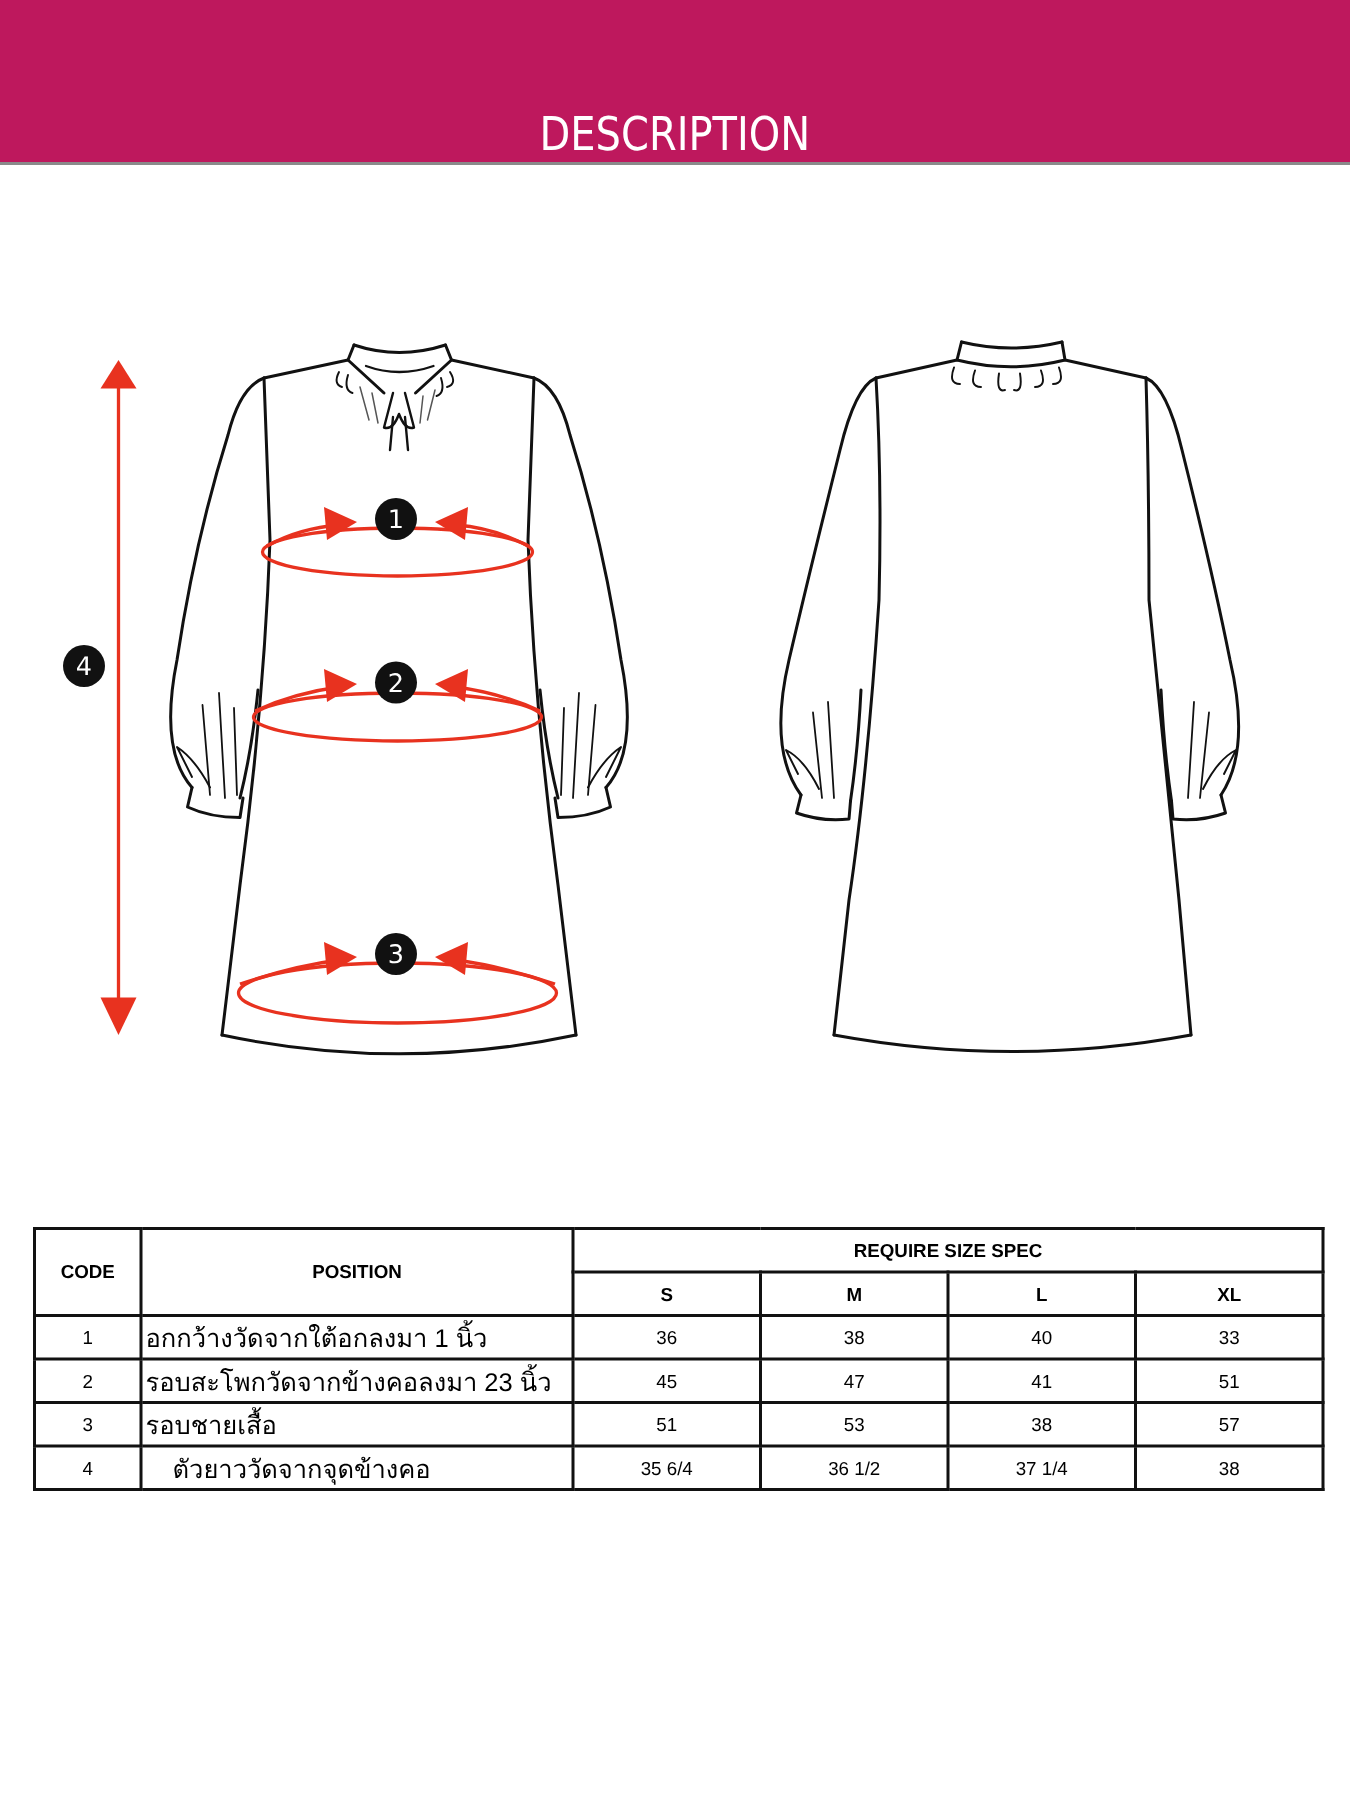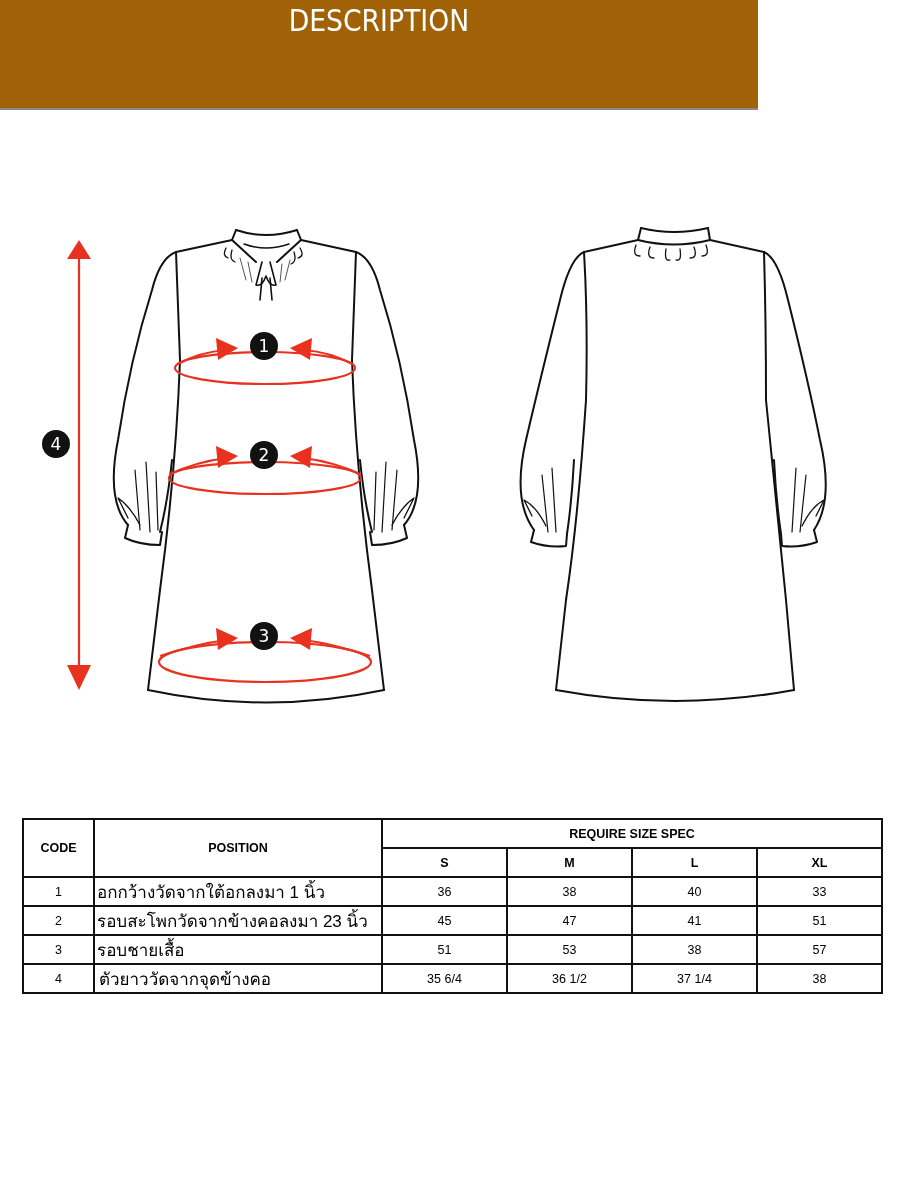--- a/index.html
+++ b/index.html
@@ -1,22 +1,22 @@
 <!DOCTYPE html>
 <html><head>
 <meta charset="utf-8">
 <style>
   * { margin: 0; padding: 0; box-sizing: border-box; }
   html, body { width: 900px; height: 1200px; background: #ffffff; overflow: hidden; }
   body { position: relative; font-family: "Liberation Sans", sans-serif; color: #000; }
 
   .header-bar {
-    position: absolute; left: 0; top: 0; width: 758px; height: 110px;
-    background: #a16207; border-bottom: 2px solid #8a8a8a;
-    display: flex; align-items: flex-start; justify-content: center;
+    position: absolute; left: 0; top: 0; width: 900px; height: 110px;
+    background: #be185d; border-bottom: 2px solid #8a8a8a;
+    display: flex; align-items: flex-end; justify-content: center;
   }
   .header-title {
     color: #fff; font-family: "DejaVu Sans", sans-serif; font-size: 31px;
     font-weight: normal; letter-spacing: 0px; transform: scaleX(0.86); margin-top: 2px;
   }
 
   .illustration { position: absolute; left: 0; top: 110px; width: 900px; height: 700px; }
   .illustration svg { position: absolute; left: 0; top: 0; }
 
   .size-table {
@@ -24,21 +24,21 @@
     border-collapse: collapse; table-layout: fixed;
     width: 859px;
   }
   .size-table td, .size-table th {
     border: 2px solid #111; text-align: center; vertical-align: middle;
     font-size: 12.5px; font-family: "Liberation Sans", sans-serif;
     height: 29px; padding: 0;
   }
   .size-table th { font-weight: bold; font-size: 12.5px; }
   .size-table td.pos { text-align: left; padding-left: 2px; font-size: 17px; }
-  .size-table td.pos.indent { padding-left: 4px; }
+  .size-table td.pos.indent { padding-left: 20px; }
 </style>
 </head>
 <body>
 
 <div class="header-bar">
   <div class="header-title">DESCRIPTION</div>
 </div>
 
 <div class="illustration">
   <svg width="900" height="700" viewBox="0 110 900 700" xmlns="http://www.w3.org/2000/svg">

